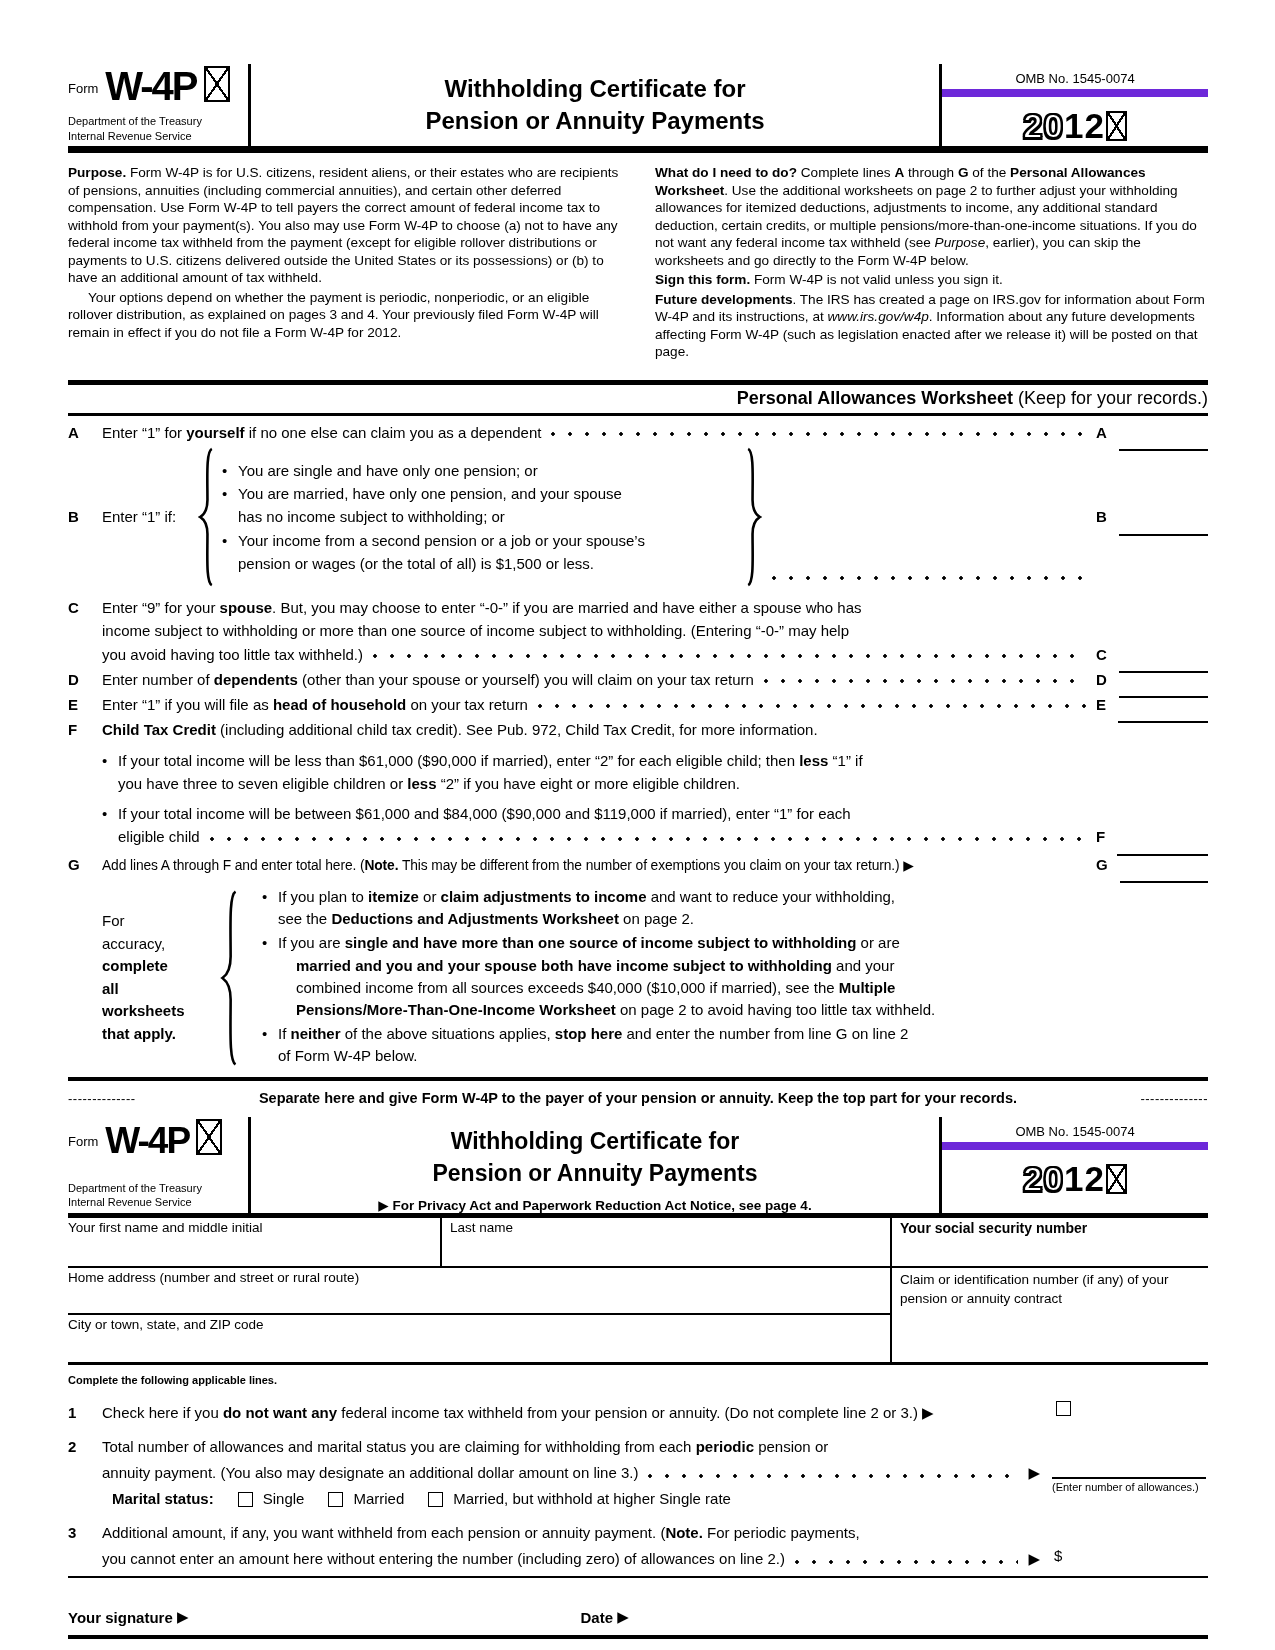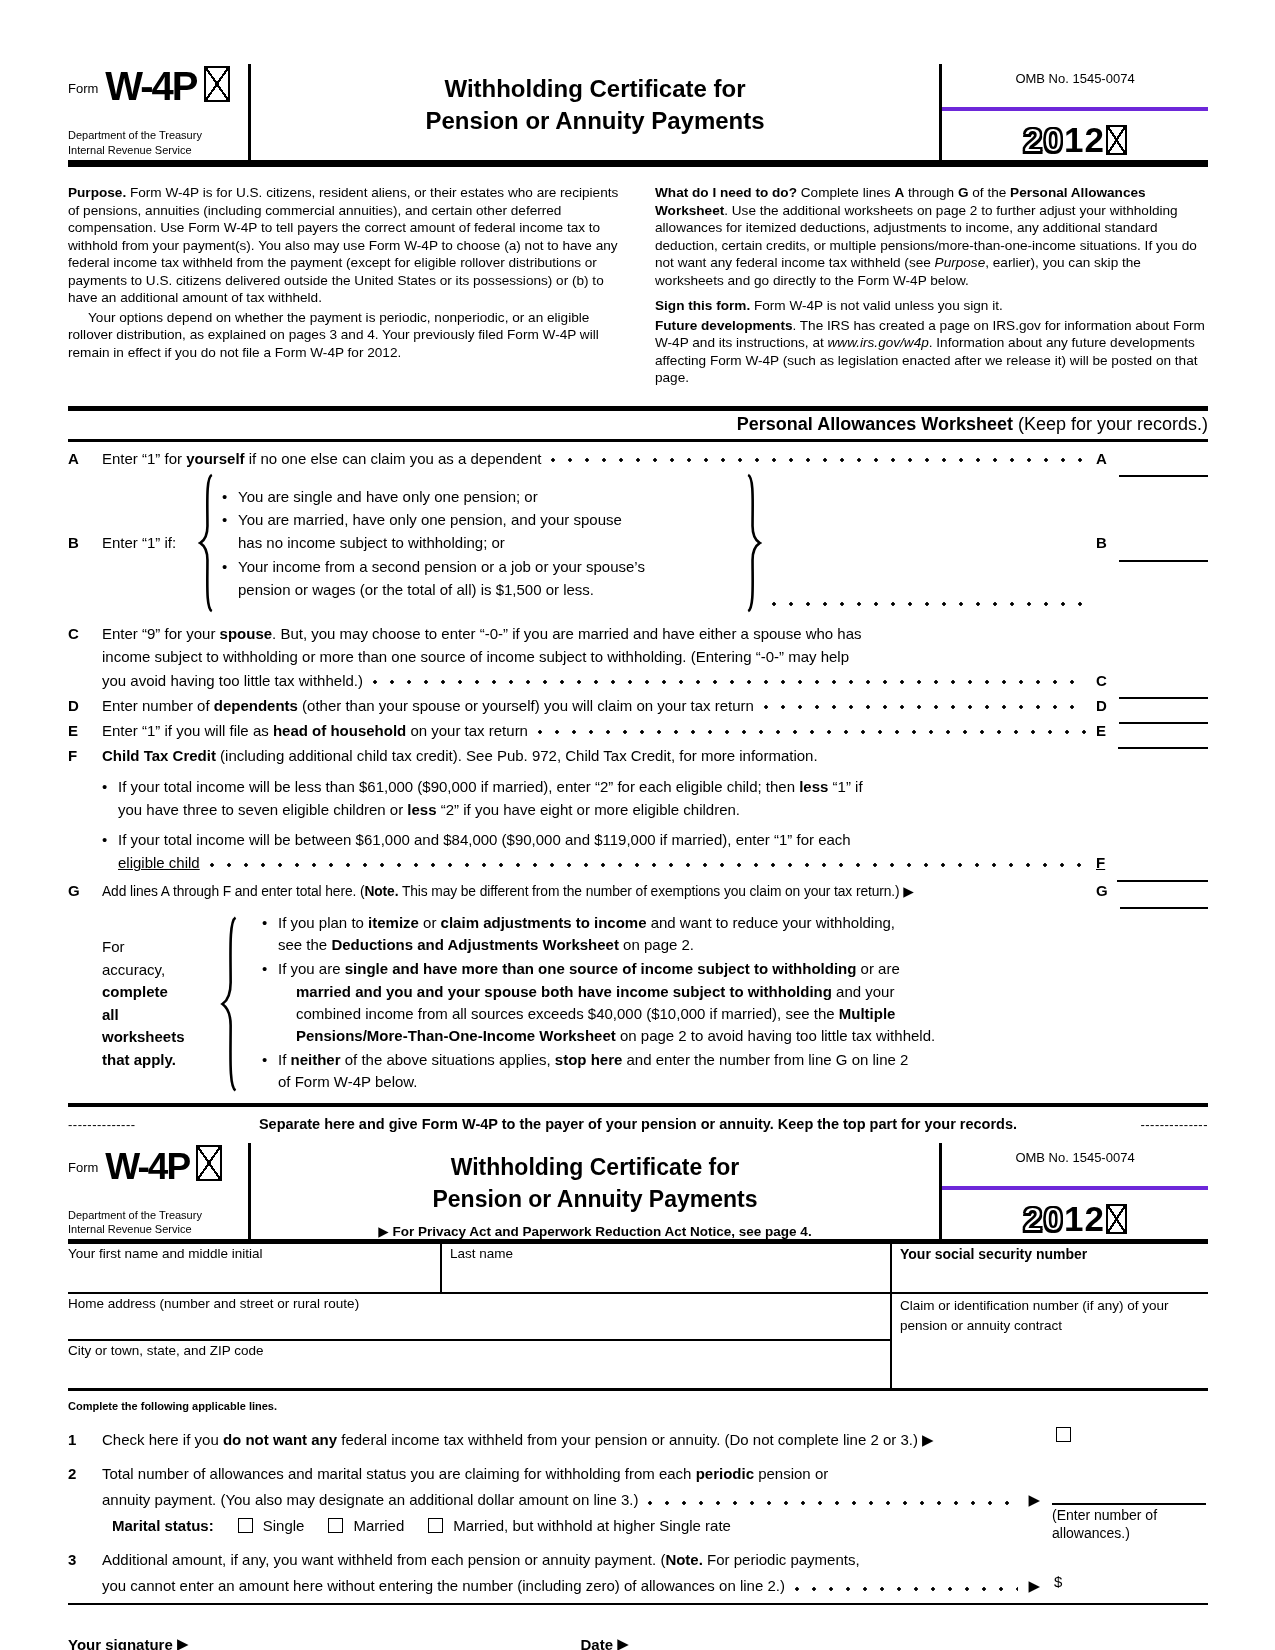--- a/index.html
+++ b/index.html
@@ -26,31 +26,31 @@
       linear-gradient(to bottom right,transparent calc(50% - 1.1px),#000 calc(50% - 1.1px),#000 calc(50% + 1.1px),transparent calc(50% + 1.1px));}
   .xbox.lg{width:22px;height:32px;margin-bottom:1px;}
   .xbox.md{width:17px;height:26px;margin-left:1px;}
   .hdr-dept{font-size:11px;line-height:1.3;margin-top:auto;}
   .hdr-center{flex:1;text-align:center;padding-top:9px;}
   .hdr-title{font-size:24px;font-weight:bold;line-height:1.35;}
   .hdr2 .hdr-title{font-size:23px;}
   .privacy{font-size:13.5px;font-weight:bold;margin-top:8px;}
   .arr{font-family:"DejaVu Sans",sans-serif;}
   .hdr-right{width:266px;border-left:3px solid #000;display:flex;flex-direction:column;text-align:center;}
-  .hdr-omb{font-size:13px;padding:7px 0 21px;border-bottom:4px solid #6d28d9;}
+  .hdr-omb{font-size:13px;padding:7px 0 3px;border-bottom:8px solid #6d28d9;}
   .hdr-year{font-size:35px;font-weight:bold;display:flex;justify-content:center;align-items:center;padding-top:9px;letter-spacing:1px;}
   .yr-outline{color:#fff;-webkit-text-stroke:1.8px #000;
     text-shadow:-1.5px -1.5px 0 #000,1.5px -1.5px 0 #000,-1.5px 1.5px 0 #000,1.5px 1.5px 0 #000;}
   .yr-outline{-webkit-text-fill-color:#fff;}
 
   
   .two-col{display:flex;gap:34px;padding:9px 0 12px;font-size:13.6px;line-height:1.29;}
   .col{flex:1;}
   .col p{margin:0 0 7px;}
-  .col p.tight{margin:8px 0 2px;}
+  .col p.tight{margin:2px 0 2px;}
   .indent{text-indent:20px;}
 
   
   .rule5{border-top:5px solid #000;}
   .rule4{border-top:4px solid #000;}
   .rule2{border-top:2px solid #000;}
 
   
   .ws-title{text-align:right;font-size:18px;padding:3px 0 4px;border-bottom:3px solid #000;}
   .ws{font-size:15px;line-height:1.55;}
@@ -105,21 +105,21 @@
   .num-col{flex:0 0 34px;font-weight:bold;}
   .ln-text{flex:1;min-width:0;margin-top:8px;}
   .just{text-align:justify;}
   .cbx{display:inline-block;width:15px;height:15px;border:1.8px solid #000;box-sizing:border-box;}
   .marital{display:flex;align-items:center;gap:10px;}
   .marital .cbx{margin-left:14px;}
   .marital .cbx:first-of-type{margin-left:10px;}
   .strip{position:absolute;top:0;right:0;width:156px;height:100%;}
   .strip .cbx{position:absolute;top:36px;left:4px;}
   .allow-line{position:absolute;top:112px;left:0;right:2px;border-top:2px solid #000;}
-  .allow-note{position:absolute;top:116px;left:0;right:8px;font-size:14px;line-height:1.25;}
+  .allow-note{position:absolute;top:116px;left:0;right:8px;font-size:11px;line-height:1.25;}
   .dollar{position:absolute;top:178px;left:2px;font-size:15px;}
   .amt-area{position:absolute;top:172px;left:16px;right:0;height:28px;}
 
   
   .sigrow{display:flex;align-items:flex-end;padding:30px 0 9px;font-size:15px;font-weight:bold;}
   .sigline{flex:0 0 392px;}
   .dateline{flex:1;}
   .footer{display:grid;grid-template-columns:1fr auto 1fr;align-items:baseline;padding:10px 0 0;}
   .cat{grid-column:2;font-size:13px;}
   .formref{grid-column:3;text-align:right;font-size:13px;}
@@ -262,21 +262,21 @@
             <span class="blt">•</span>
             <span><span>If your total income will be less than $61,000 ($90,000 if married), enter “2” for each eligible child; then </span><span class="b">less</span><span> “1” if</span></span>
           </div>
           <div class="blt-cont"><span>you have three to seven eligible children or </span><span class="b">less</span><span> “2” if you have eight or more eligible children.</span></div>
         </div>
         <div class="f-bullet">
           <div class="blt-line">
             <span class="blt">•</span>
             <span>If your total income will be between $61,000 and $84,000 ($90,000 and $119,000 if married), enter “1” for each</span>
           </div>
-          <div style="display:flex;align-items:center;text-decoration:underline;" class="blt-cont">
+          <div style="display:flex;align-items:center;" class="blt-cont">
             <span>eligible child</span>
             <span class="dots"></span>
             <span class="entry">
               <span class="ltr">F</span>
               <span class="eline"></span>
             </span>
           </div>
         </div>
       </div>
     </div>

